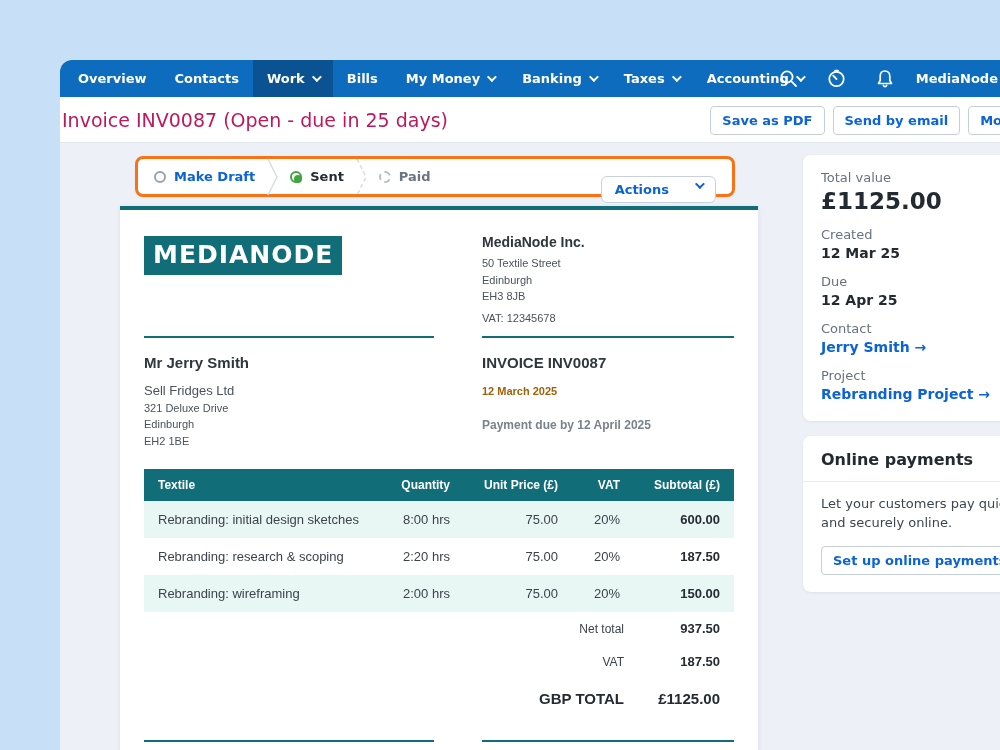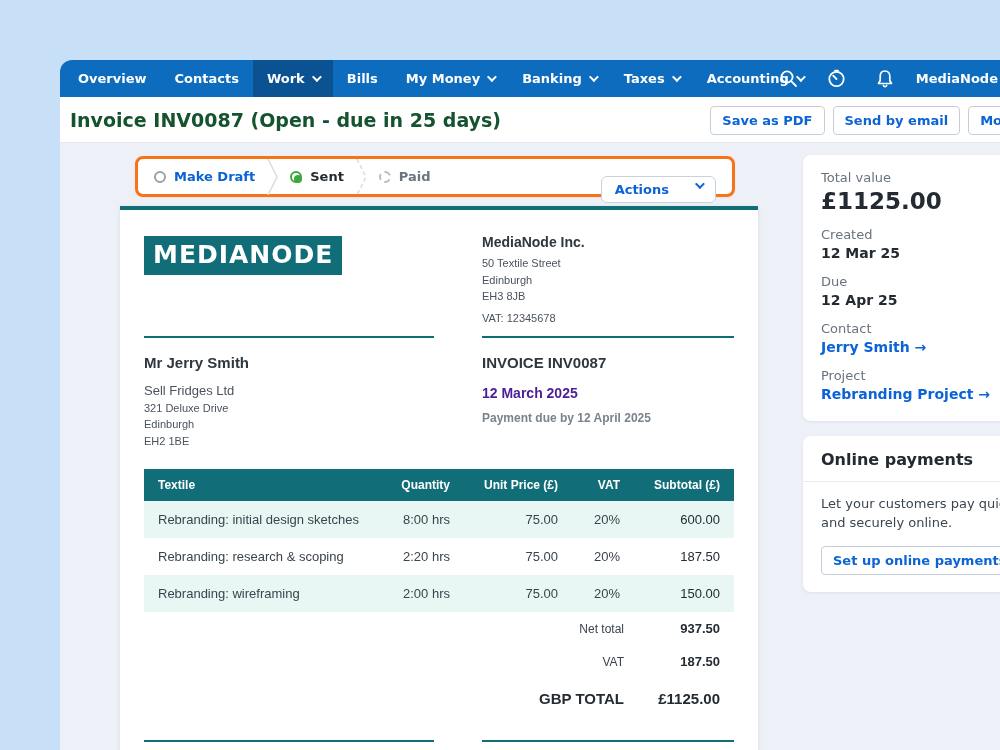--- a/index.html
+++ b/index.html
@@ -15,21 +15,21 @@
   .nav { position:absolute; left:0; top:0; width:100%; height:37px; background:#0d6cbd; display:flex; align-items:stretch; padding-left:4px; }
   .nav-item { display:flex; align-items:center; gap:7px; padding:0 14px; color:#fff; font-size:13px; font-weight:600; cursor:pointer; }
   .nav-item.active { background:#0a5291; }
   .chev { width:7px; height:7px; border-right:2px solid currentColor; border-bottom:2px solid currentColor; transform:rotate(45deg) translateY(-2px); display:inline-block; }
   .nav-right { position:absolute; right:0; top:0; height:37px; display:flex; align-items:center; gap:14px; padding-right:2px; color:#fff; }
   .nav-icon { width:34px; height:37px; display:flex; align-items:center; justify-content:center; cursor:pointer; }
   .nav-account { font-size:13px; font-weight:600; white-space:nowrap; cursor:pointer; }
 
   
   .page-header { position:absolute; left:0; top:37px; width:100%; height:46px; background:#fff; border-bottom:1px solid #e3e8ee; }
-  .page-title { position:absolute; left:10px; top:12px; font-size:19px; font-weight:700; color:#14532d; }
+  .page-title { position:absolute; left:2px; top:12px; font-size:19px; font-weight:400; color:#be185d; }
   .header-buttons { position:absolute; right:-14px; top:9px; display:flex; gap:8px; }
   .btn { background:#fff; border:1px solid #c6cfd9; border-radius:4px; padding:6px 11px; font-size:13px; font-weight:700; color:#0b63d6; font-family:inherit; cursor:pointer; white-space:nowrap; }
 
   
   .content { position:absolute; left:0; top:83px; width:100%; height:607px; }
 
   
   .stepper-card { position:absolute; left:75px; top:13px; width:600px; height:41px; background:#fff; border:3px solid #f97316; border-radius:8px; display:flex; align-items:center; padding:0 16px; box-shadow:0 1px 2px rgba(30,50,70,.05); }
   .step { display:flex; align-items:center; gap:8px; font-size:13px; }
   .step .dot { width:12px; height:12px; border-radius:50%; }
@@ -52,29 +52,29 @@
   .mt-auto { margin-top:auto; }
 
   .logo { align-self:flex-start; background:#116e79; color:#fff; font-weight:700; font-size:25px; letter-spacing:1px; padding:4px 9px 6px; margin-top:2px; font-family:"DejaVu Sans",sans-serif; }
   .co-name { font-size:14px; font-weight:700; color:#2e363e; margin-bottom:5px; }
   .addr-line { font-size:11px; color:#4a525c; line-height:1.5; }
   .vat-line { font-size:11px; color:#4a525c; margin-top:7px; margin-bottom:12px; }
 
   .rcpt-name { font-size:15px; font-weight:700; color:#2e363e; margin:16px 0 12px; }
   .rcpt-co { font-size:13px; color:#4a525c; margin-bottom:2px; }
   .inv-title { font-size:15px; font-weight:700; color:#2e363e; margin:16px 0 14px; }
-  .inv-date { font-size:14px; font-weight:700; color:#4c1d95; margin-bottom:10px; }
+  .inv-date { font-size:11px; font-weight:700; color:#a16207; margin-bottom:21px; }
   .inv-due { font-size:12px; font-weight:700; color:#7a828c; }
 
   table.items { width:100%; border-collapse:collapse; margin-top:20px; }
   table.items th { background:#116e79; color:#fff; font-size:12px; font-weight:700; padding:9px 14px; text-align:right; }
   table.items th:first-child { text-align:left; }
   table.items td { font-size:13px; color:#3b434c; padding:11px 14px; text-align:right; }
   table.items td:first-child { text-align:left; }
-  table.items td:last-child { font-weight:400; color:#242b33; }
+  table.items td:last-child { font-weight:700; color:#242b33; }
   tr.alt { background:#e9f7f4; }
 
   .total-row { display:flex; justify-content:flex-end; align-items:baseline; padding:9px 14px; }
   .total-label { font-size:12px; color:#3b434c; }
   .total-value { width:96px; text-align:right; font-weight:700; font-size:13px; color:#242b33; }
   .total-row.grand { padding-top:12px; }
   .total-row.grand .total-label { font-size:15px; font-weight:700; color:#242b33; }
   .total-row.grand .total-value { font-size:15px; }
 
   .inv-bottom { display:flex; justify-content:space-between; margin-top:24px; }

